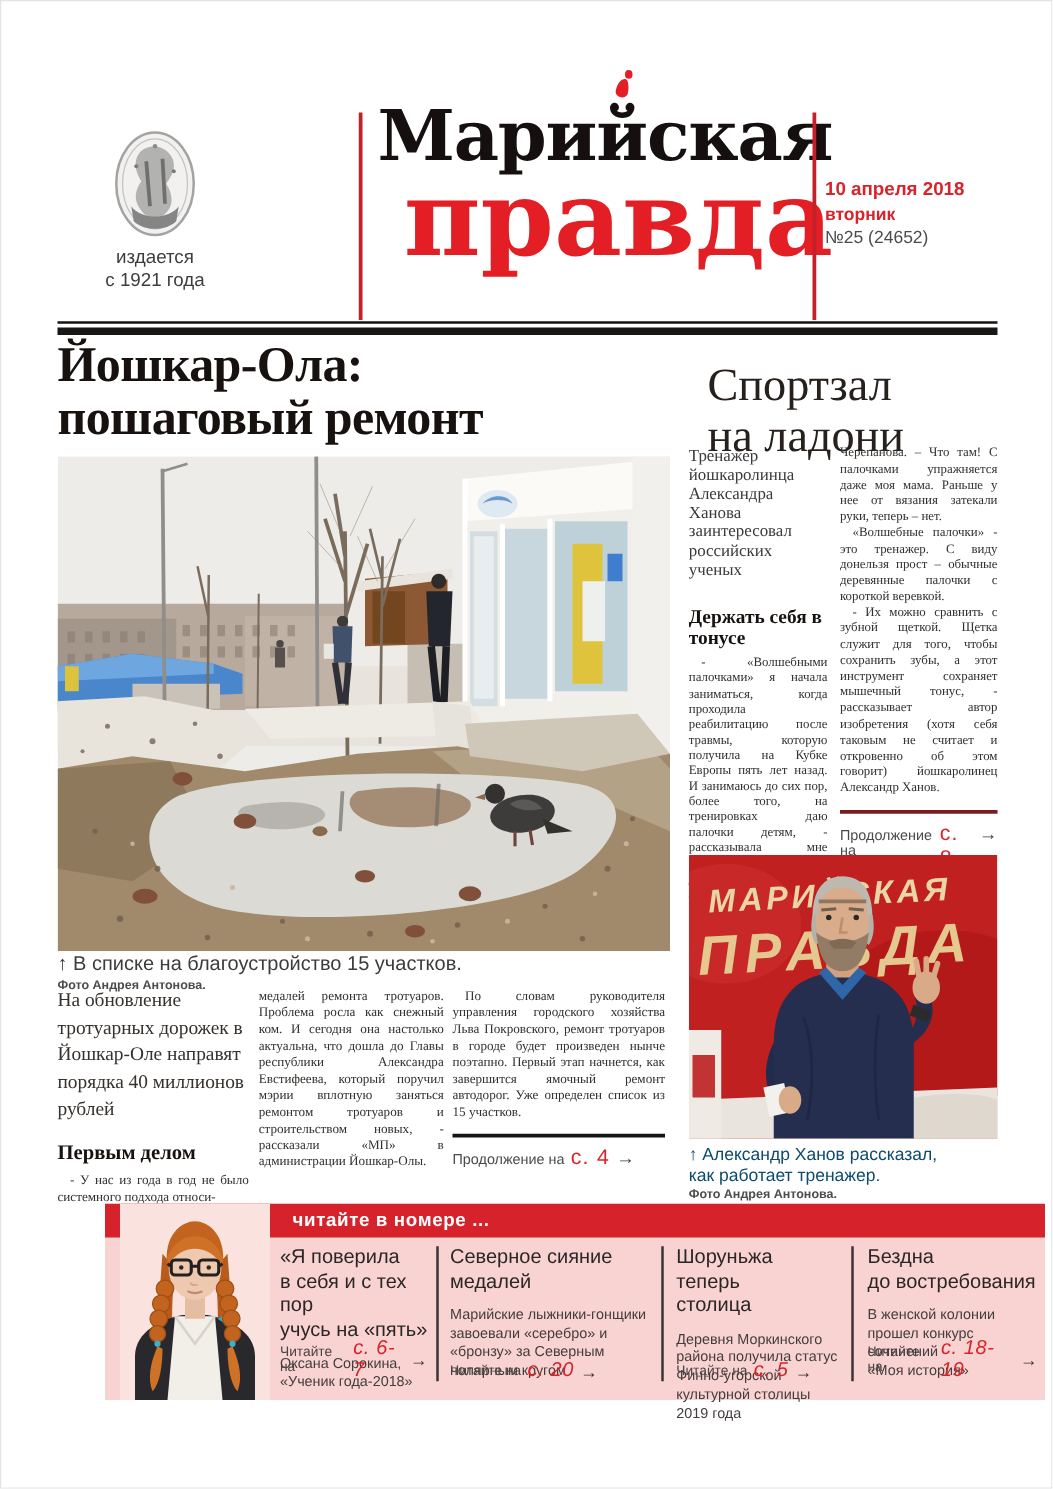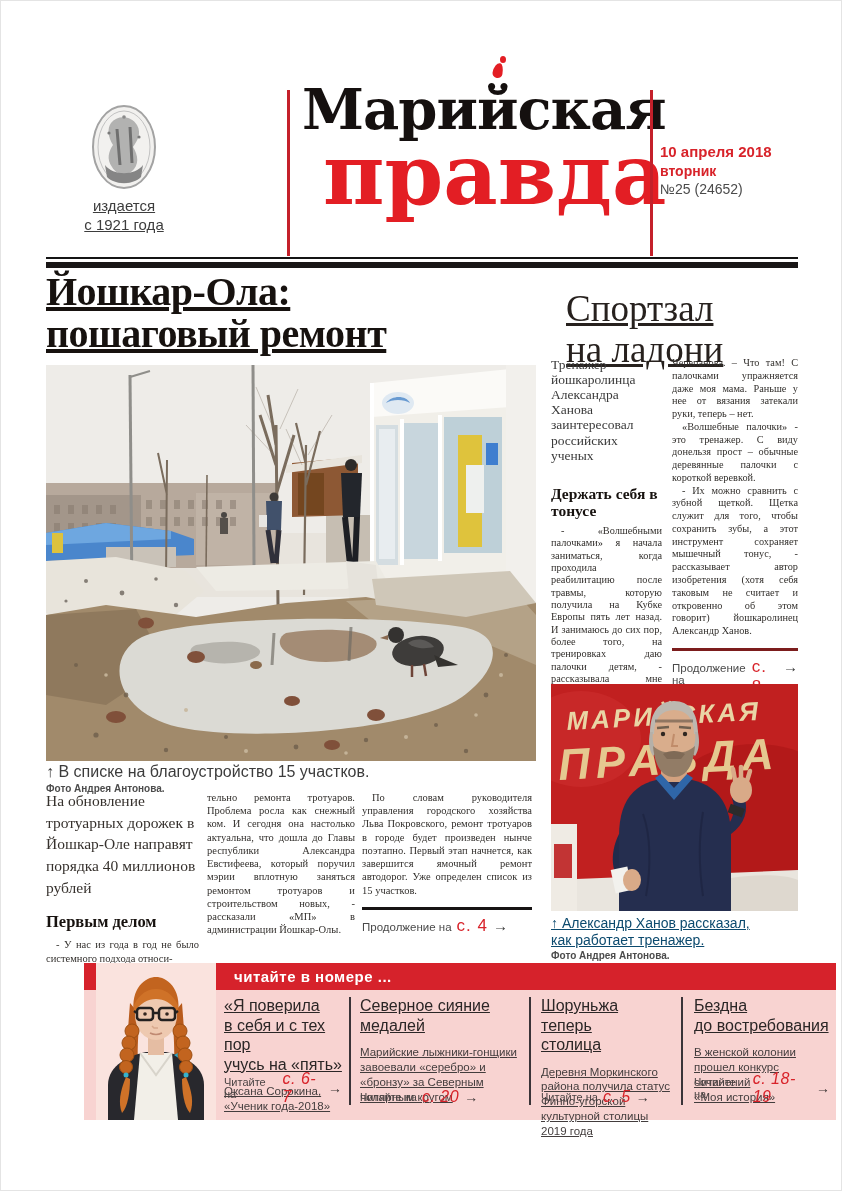--- a/index.html
+++ b/index.html
@@ -1,20 +1,20 @@
 <!DOCTYPE html>
 <html lang="ru"><head>
 <meta charset="utf-8">
 <style>
   html,body{margin:0;padding:0;background:#ffffff;}
   .page{position:relative;width:842px;height:1191px;background:#fff;overflow:hidden;
         border:1px solid #e4e4e4;box-sizing:border-box;
         font-family:"Liberation Sans","DejaVu Sans",sans-serif;color:#2e2b29;}
   .abs{position:absolute;}
-  .ml{white-space:pre-line;text-decoration:underline;}
+  .ml{white-space:pre-line;}
 
   
   .emblem{left:86px;top:102px;width:74px;height:92px;}
   .founded{left:60px;top:196px;width:126px;text-align:center;font-size:15px;line-height:1.25;color:#3d3d3d;}
   .vrule{width:3px;background:#c4202a;top:89px;height:166px;}
   .vrule1{left:286px;}
   .vrule2{left:649px;}
   .title1{left:301px;top:80px;margin:0;font-family:"DejaVu Serif","Liberation Serif",serif;
           font-weight:700;font-size:56px;line-height:1;letter-spacing:-1px;color:#15100f;}
   .breve-host{position:relative;}
@@ -284,21 +284,21 @@
 
   <div class="abs caption1">↑ В списке на благоустройство 15 участков.</div>
   <div class="abs credit1">Фото Андрея Антонова.</div>
 
   <div class="abs lead-col1 serifbody">
     <p class="lead-lede">На обновление тротуарных дорожек в Йошкар-Оле направят порядка 40 миллионов рублей</p>
     <p class="lead-subhead">Первым делом</p>
     <p class="bodytext indent">- У нас из года в год не было системного подхода относи-</p>
   </div>
   <div class="abs lead-col2 serifbody">
-    <p class="bodytext">тельно ремонта тротуаров. Проблема росла как снежный ком. И сегодня она настолько актуальна, что дошла до Главы республики Александра Евстифеева, который поручил мэрии вплотную заняться ремонтом тротуаров и строительством новых, - рассказали «МП» в администрации Йошкар-Олы.</p>
+    <p class="bodytext">медалей ремонта тротуаров. Проблема росла как снежный ком. И сегодня она настолько актуальна, что дошла до Главы республики Александра Евстифеева, который поручил мэрии вплотную заняться ремонтом тротуаров и строительством новых, - рассказали «МП» в администрации Йошкар-Олы.</p>
   </div>
   <div class="abs lead-col3 serifbody">
     <p class="bodytext indent">По словам руководителя управления городского хозяйства Льва Покровского, ремонт тротуаров в городе будет произведен нынче поэтапно. Первый этап начнется, как завершится ямочный ремонт автодорог. Уже определен список из 15 участков.</p>
     <div class="cont cont-black">
       <span class="cont-pre">Продолжение на</span>
       <span class="cont-page">с. 4</span>
       <span class="cont-arrow">→</span>
     </div>
   </div>
 

